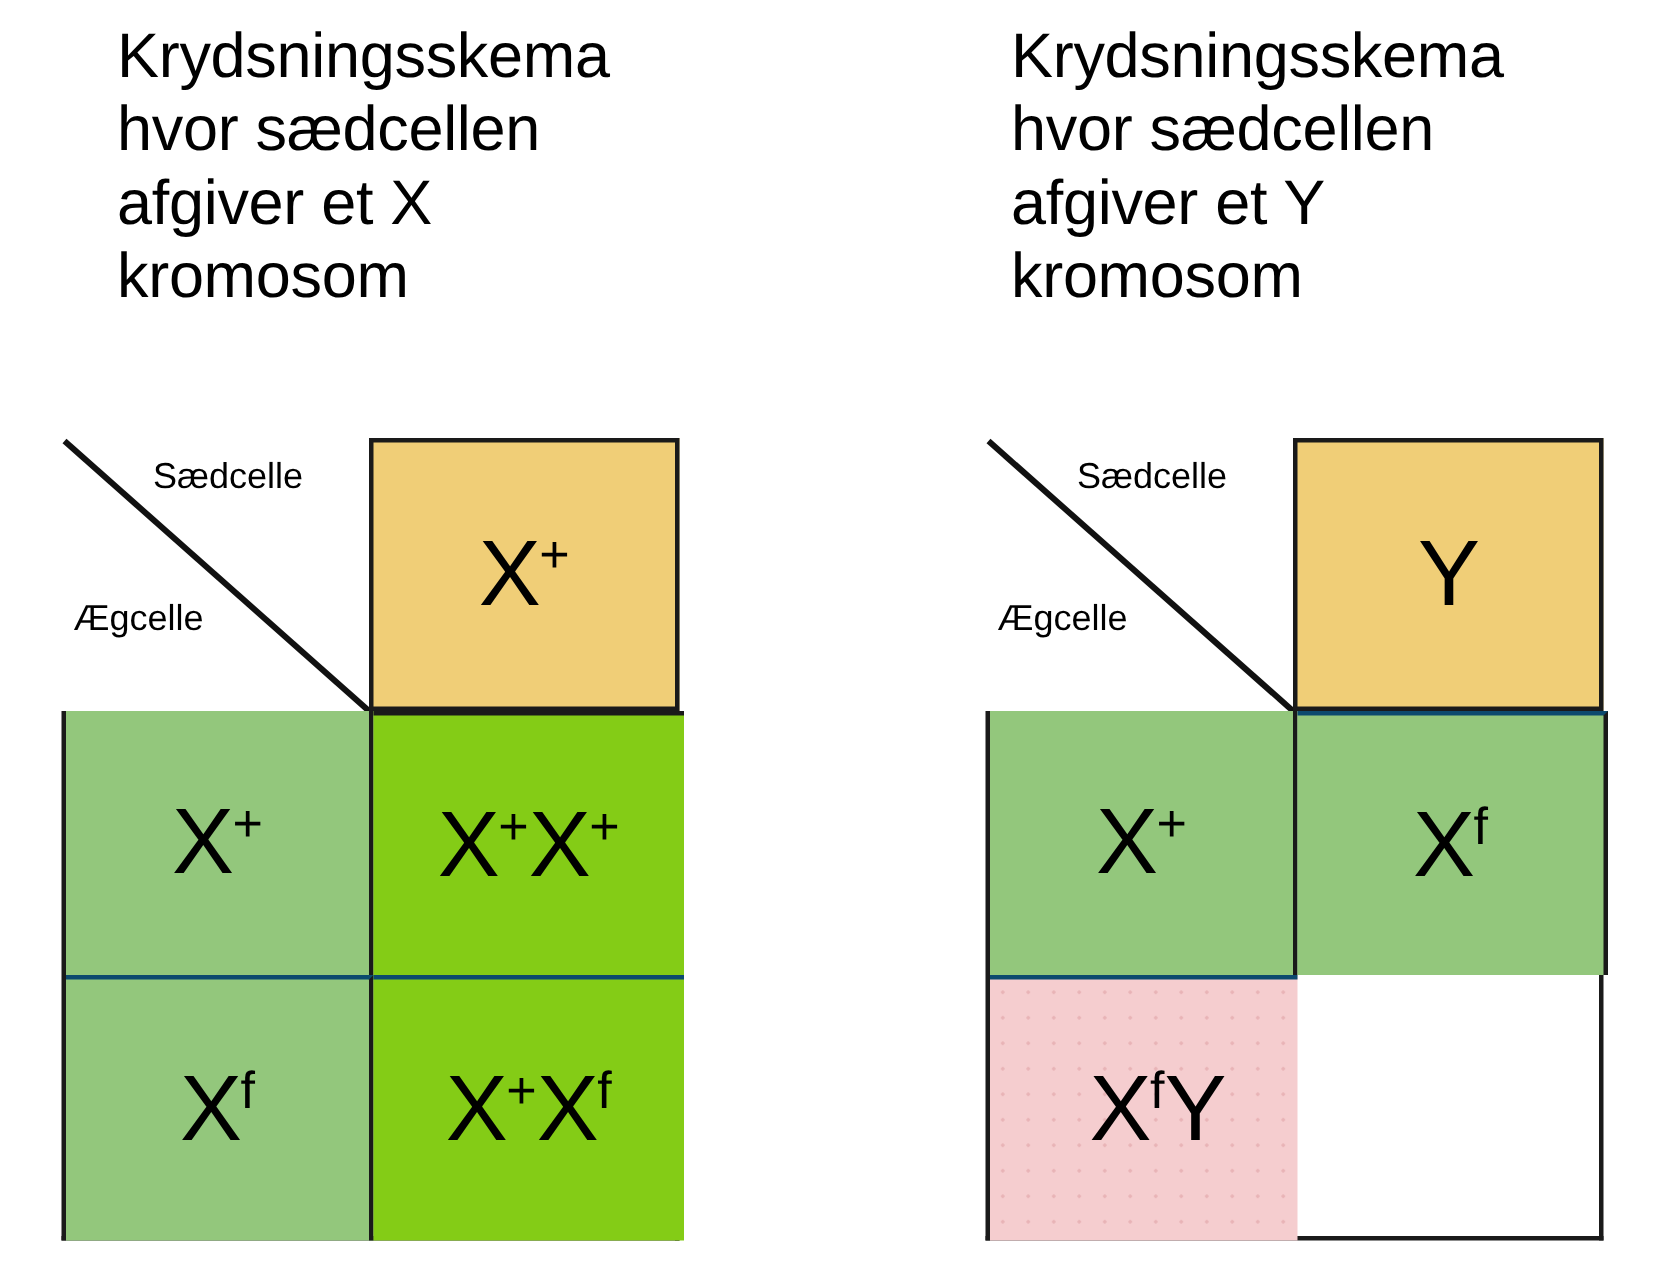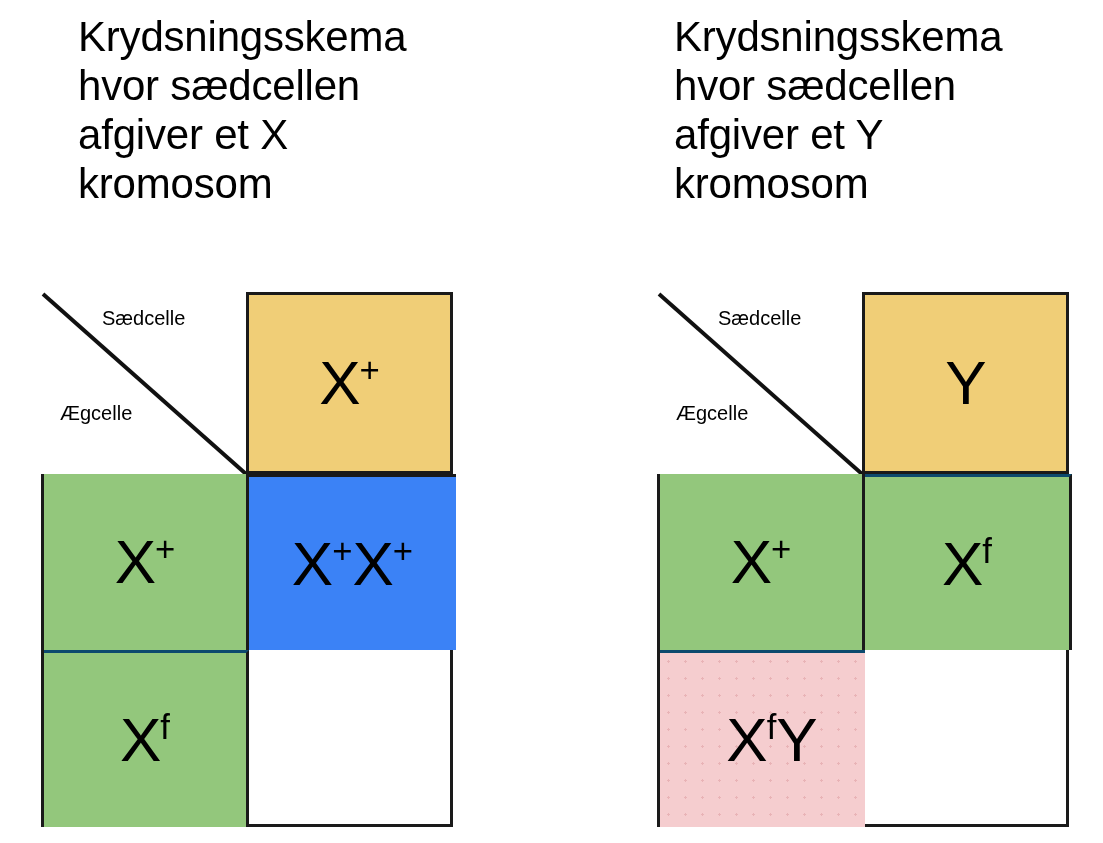--- a/index.html
+++ b/index.html
@@ -59,27 +59,27 @@
   .diag-svg {
     position: absolute;
     left: 0;
     top: 0;
     width: 207px;
     height: 184px;
     overflow: visible;
   }
   .axis-label {
     position: absolute;
-    font-size: 20px;
+    font-size: 24px;
     line-height: 28px;
     white-space: nowrap;
     color: #000;
   }
   .label-sperm { left: 61px;  top: 12px; }
-  .label-egg   { left: 19px;   top: 107px; }
+  .label-egg   { left: 8px;   top: 107px; }
 
   
   .cell-top {
     position: absolute;
     left: 205px;
     top: 0;
     width: 207px;
     height: 182px;
     box-sizing: border-box;
     border: 3px solid #1a1a1a;
@@ -105,21 +105,21 @@
   }
   .cell {
     box-sizing: border-box;
     display: flex;
     align-items: center;
     justify-content: center;
     position: relative;
   }
   .cell-gamete   { background: #93c77c; border-right: 3px solid #1a1a1a; }
   .cell-row2     { border-top: 3px solid #0c4a6e; }
-  .cell-blue     { background: #3b82f6; }
+  .cell-blue     { background: #84cc16; }
   .cell-pink     {
     background-color: #f5cdcf;
     background-image: radial-gradient(#e8b3b6 1px, transparent 1.2px);
     background-size: 17px 17px;
     padding-left: 18px;
   }
   
   .grid-body .cell-r1c2 { border-top: 3px solid #1a1a1a; }
 
   .genotype {
@@ -168,20 +168,23 @@
       </div>
 
       <div class="cell cell-blue cell-r1c2">
         <span class="genotype"><span>X</span><sup>+</sup><span>X</span><sup>+</sup></span>
       </div>
 
       <div class="cell cell-gamete cell-row2">
         <span class="genotype"><span>X</span><sup>f</sup></span>
       </div>
 
+      <div class="cell cell-blue cell-row2">
+        <span class="genotype"><span>X</span><sup>+</sup><span>X</span><sup>f</sup></span>
+      </div>
 
     </div>
   </div>
 </div>
 
 <div class="panel" id="panel-right">
 
   <div class="panel-title">Krydsningsskema
 hvor sædcellen
 afgiver et Y

